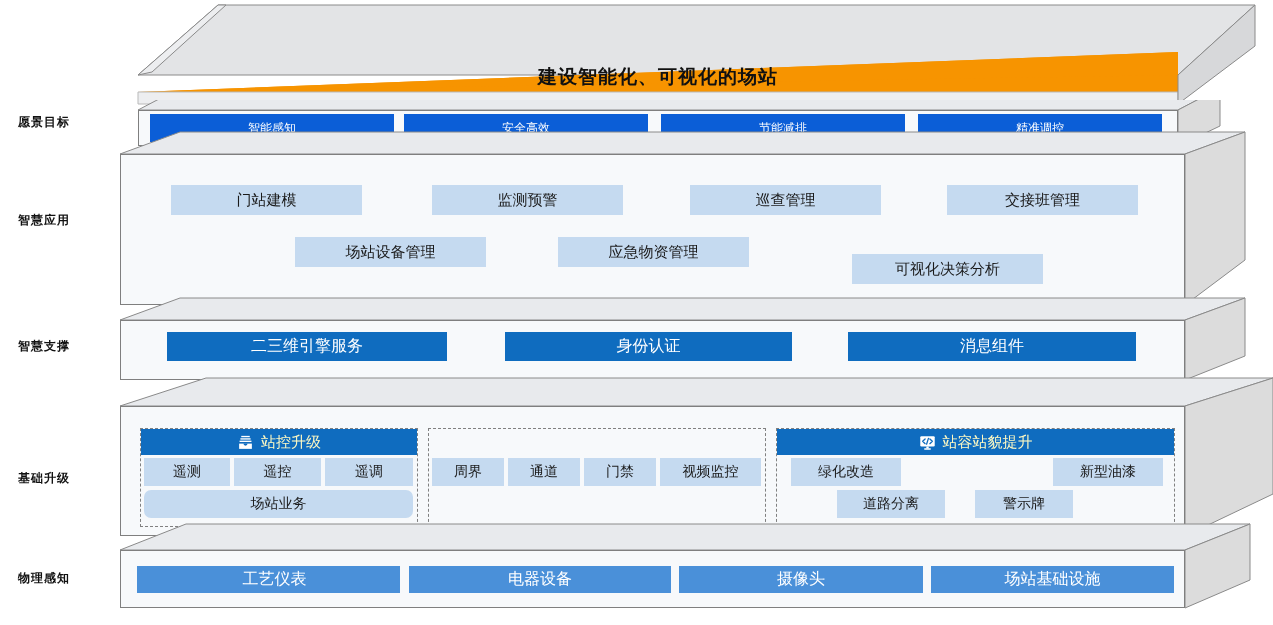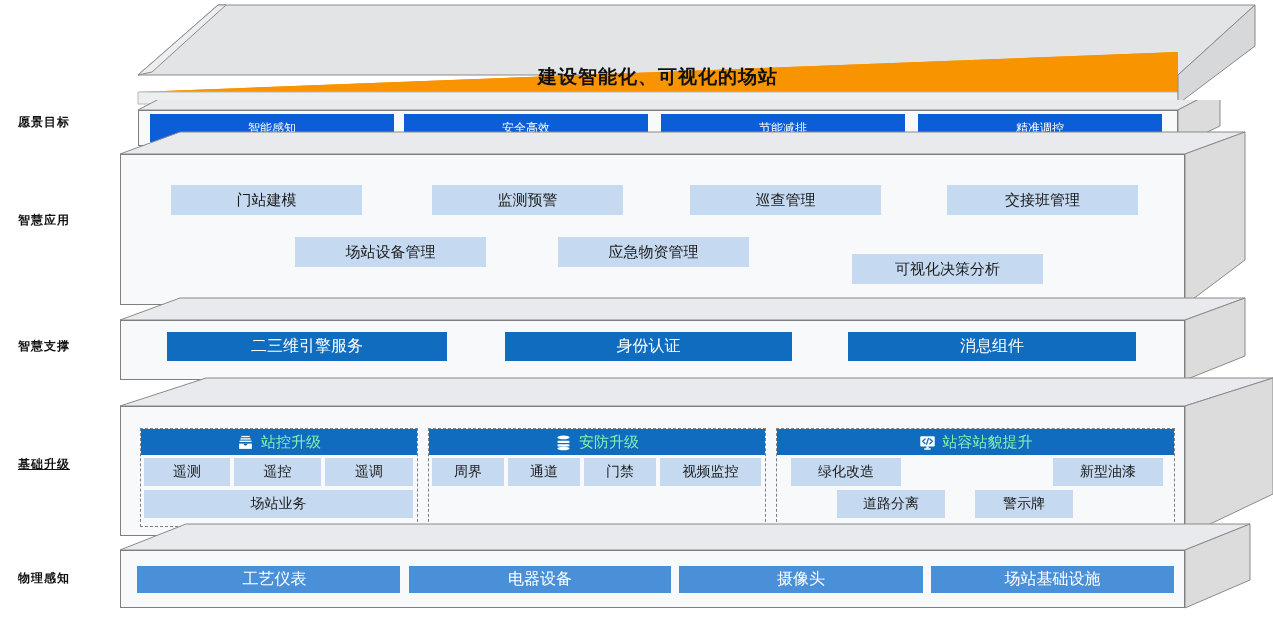--- a/index.html
+++ b/index.html
@@ -35,21 +35,21 @@
   .chip-vision{background:#0b5ed7;color:#ffffff;font-size:12px;}
   .chip-app{background:#c5daf0;color:#1a1a1a;}
   .chip-support{background:#0f6cbf;color:#ffffff;font-size:16px;}
   .chip-phys{background:#4a90d9;color:#ffffff;font-size:16px;}
   .chip-sub{background:#c5daf0;color:#1a1a1a;font-size:14px;}
 
   
   .grp{position:absolute;box-sizing:border-box;border:1px dashed #808080;}
   .grp-hd{
     position:absolute;left:0;top:0;right:0;height:26px;
-    background:#0f6cbf;color:#86efac;
+    background:#0f6cbf;color:#fef9c3;
     display:flex;align-items:center;justify-content:center;gap:7px;
     font-size:15px;white-space:nowrap;
   }
   .grp-hd .gicon{display:inline-flex;align-items:center;justify-content:center;width:17px;height:17px;}
 
   .title-band{position:absolute;display:flex;align-items:center;justify-content:center;}
   .title-text{
     font-size:19px;font-weight:bold;color:#111;letter-spacing:1px;
     white-space:nowrap;
   }
@@ -144,21 +144,21 @@
         <span>二三维引擎服务</span>
       </div>
       <div class="chip chip-support" style="left: 505px; top: 332px; width: 287px; height: 29px;">
         <span>身份认证</span>
       </div>
       <div class="chip chip-support" style="left: 848px; top: 332px; width: 288px; height: 29px;">
         <span>消息组件</span>
       </div>
     </div>
 
-  <div class="row-label" style="top:456px;text-decoration:underline;">基础升级</div>
+  <div class="row-label" style="top:470px;">基础升级</div>
   <svg width="1273" height="180" style="position:absolute;left:0;top:376px;">
     <polygon points="120,30 1185,30 1273,2 206,2" fill="#E8EAED" stroke="#8a8a8a" stroke-width="1"></polygon>
     <polygon points="1185,30 1273,2 1273,118 1185,160" fill="#DCDCDC" stroke="#8a8a8a" stroke-width="1"></polygon>
   </svg>
   <div class="slab-front" style="left:120px;top:406px;width:1065px;height:130px;"></div>
   <div id="infra-groups">
       <div class="grp" style="left: 140px; top: 428px; width: 278px; height: 99px;">
         <div class="grp-hd">
           <span class="gicon">
             <svg viewBox="0 0 20 20" width="17" height="17">
@@ -173,36 +173,25 @@
         </div>
         <div class="chip chip-sub" style="left: 3px; top: 29px; width: 86px; height: 28px;">
           <span>遥测</span>
         </div>
         <div class="chip chip-sub" style="left: 93px; top: 29px; width: 87px; height: 28px;">
           <span>遥控</span>
         </div>
         <div class="chip chip-sub" style="left: 184px; top: 29px; width: 88px; height: 28px;">
           <span>遥调</span>
         </div>
-        <div class="chip chip-sub" style="left: 3px; top: 61px; width: 269px; height: 28px;">
+        <div class="chip chip-sub" style="left: 3px; top: 61px; width: 269px; height: 28px; border-radius: 7px;">
           <span>场站业务</span>
         </div>
       </div>
       <div class="grp" style="left: 428px; top: 428px; width: 338px; height: 99px;">
-        <div class="grp-hd">
-          <span class="gicon">
-            <svg viewBox="0 0 20 20" width="17" height="17">
-              <ellipse cx="10" cy="4.0" rx="7.2" ry="2.3" fill="#fff"></ellipse>
-              <rect x="2.8" y="8.0" width="14.4" height="2.6" rx="1.3" fill="#fff"></rect>
-              <rect x="2.8" y="12.2" width="14.4" height="2.6" rx="1.3" fill="#fff"></rect>
-              <ellipse cx="10" cy="17.0" rx="7.2" ry="2.2" fill="#fff"></ellipse>
-            </svg>
-          </span>
-          <span>安防升级</span>
-        </div>
         <div class="chip chip-sub" style="left: 3px; top: 29px; width: 72px; height: 28px;">
           <span>周界</span>
         </div>
         <div class="chip chip-sub" style="left: 79px; top: 29px; width: 72px; height: 28px;">
           <span>通道</span>
         </div>
         <div class="chip chip-sub" style="left: 155px; top: 29px; width: 72px; height: 28px;">
           <span>门禁</span>
         </div>
         <div class="chip chip-sub" style="left: 231px; top: 29px; width: 101px; height: 28px;">

